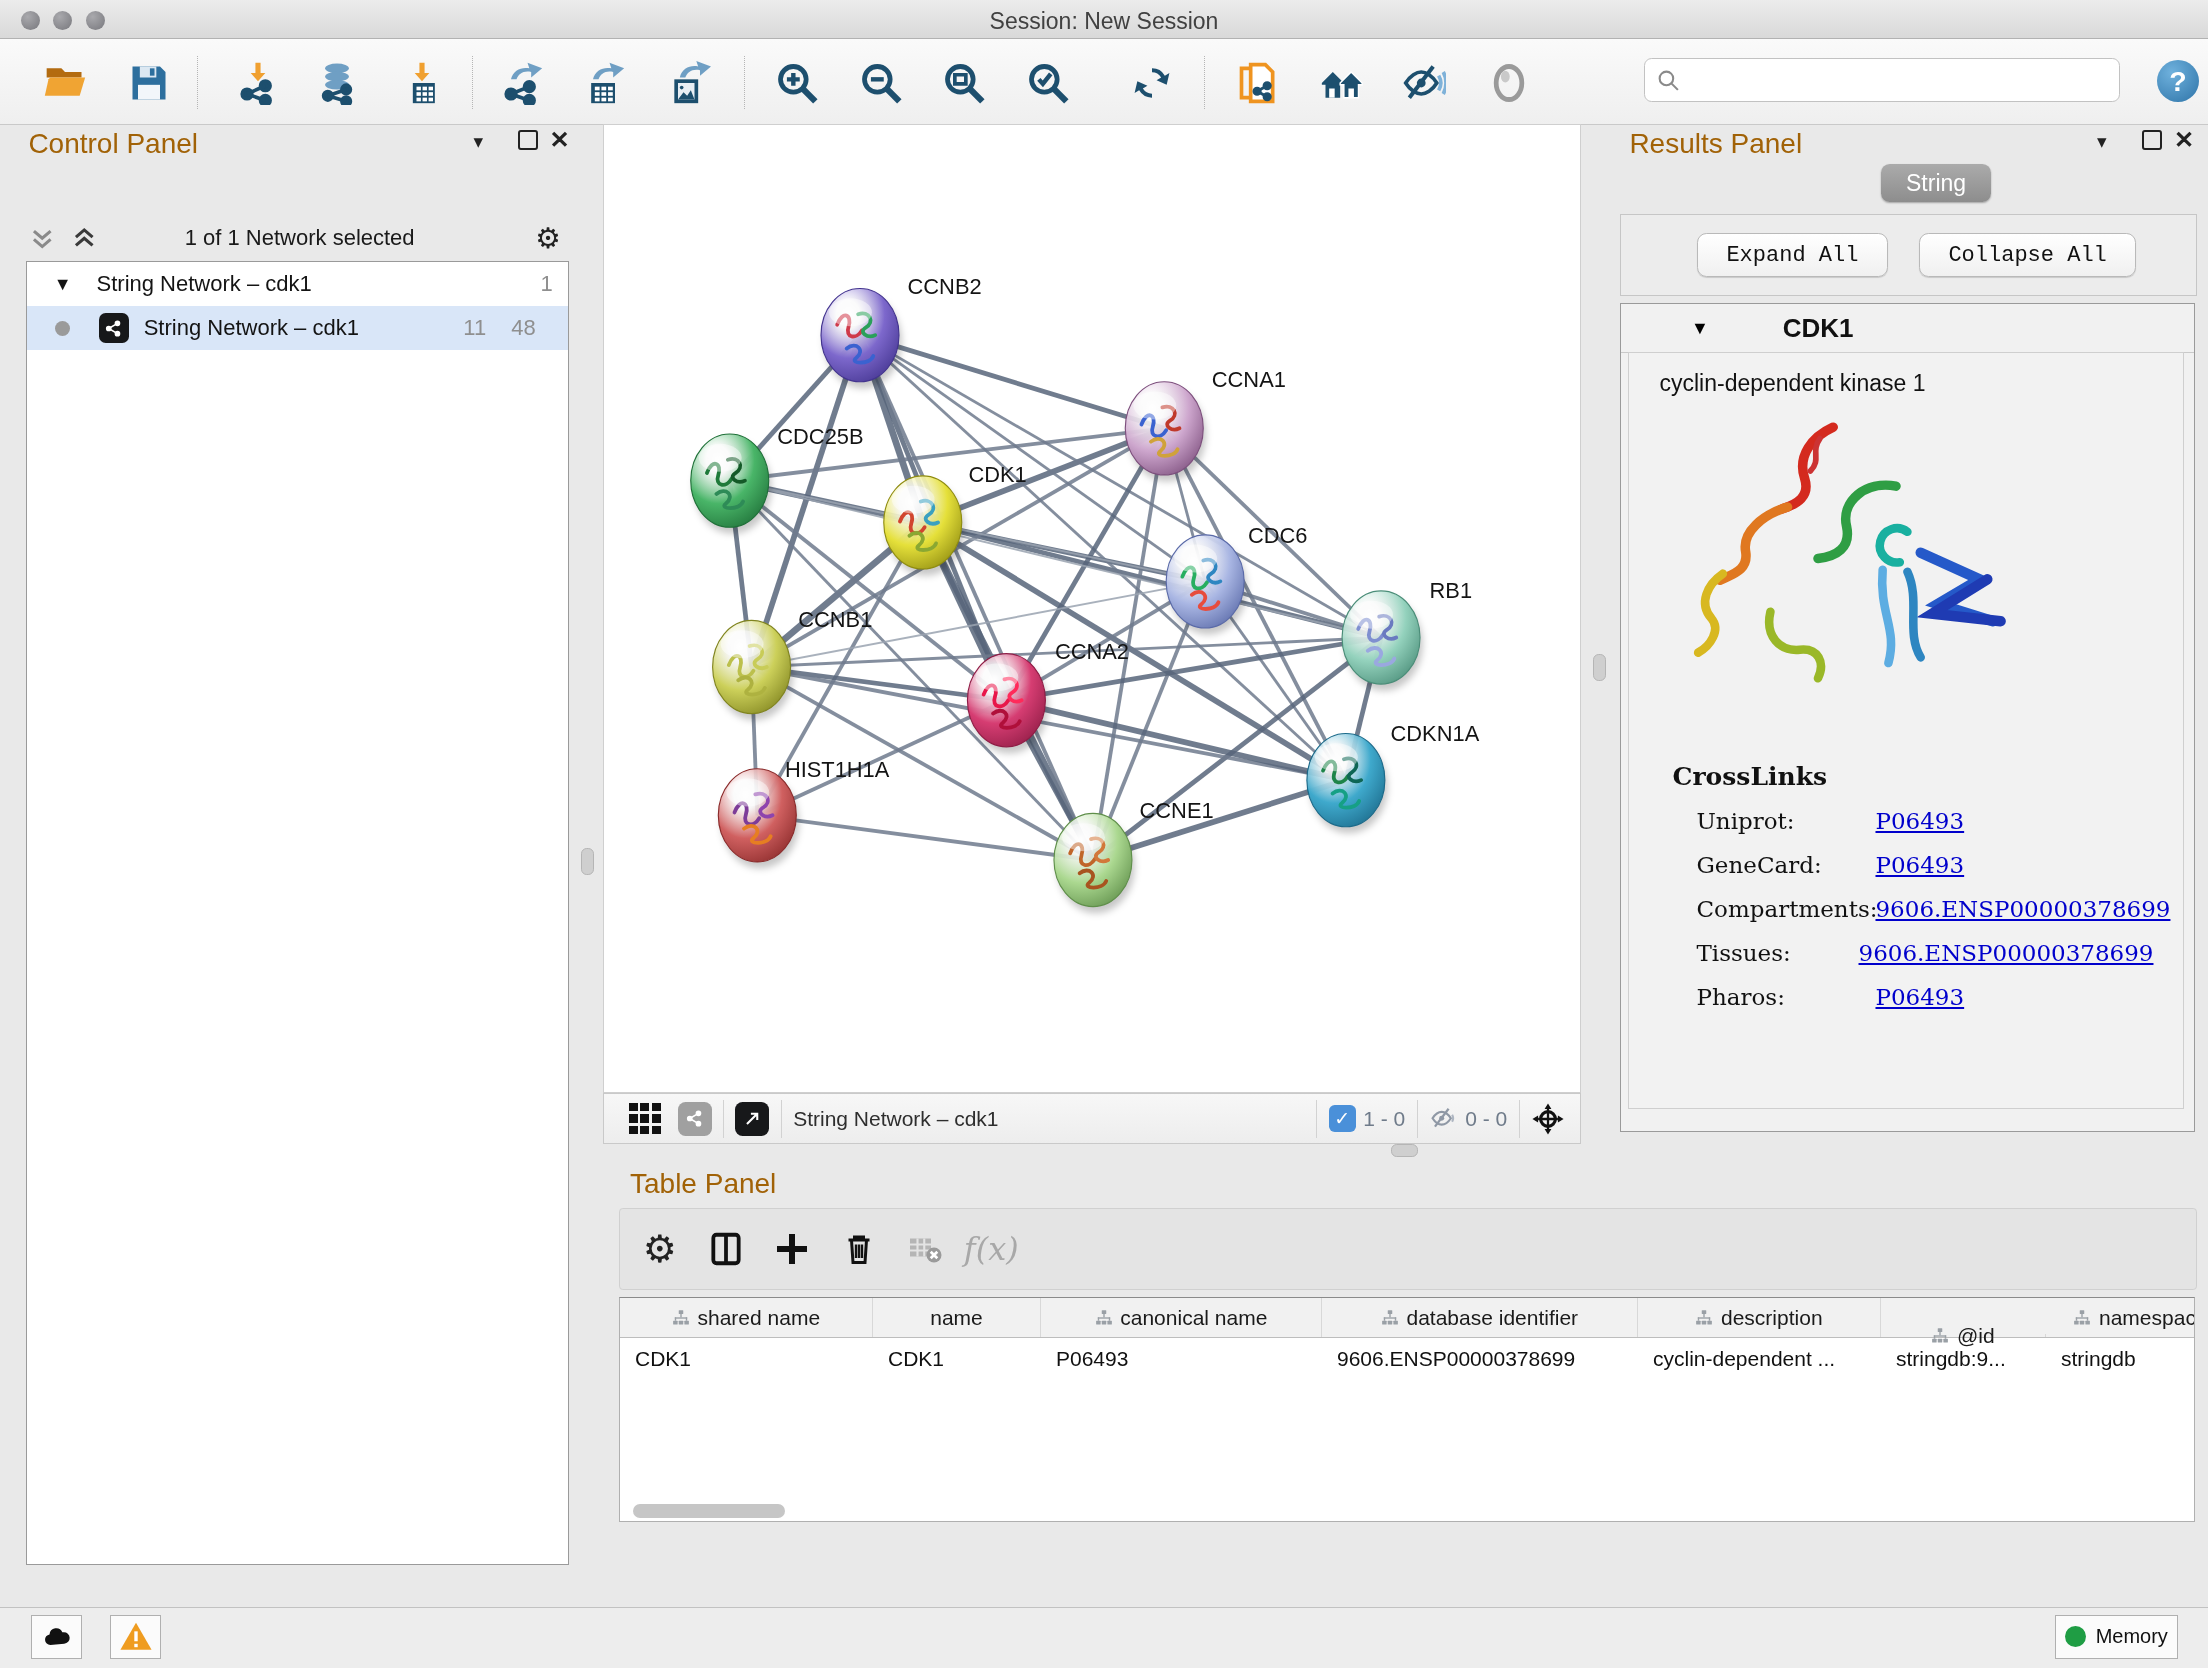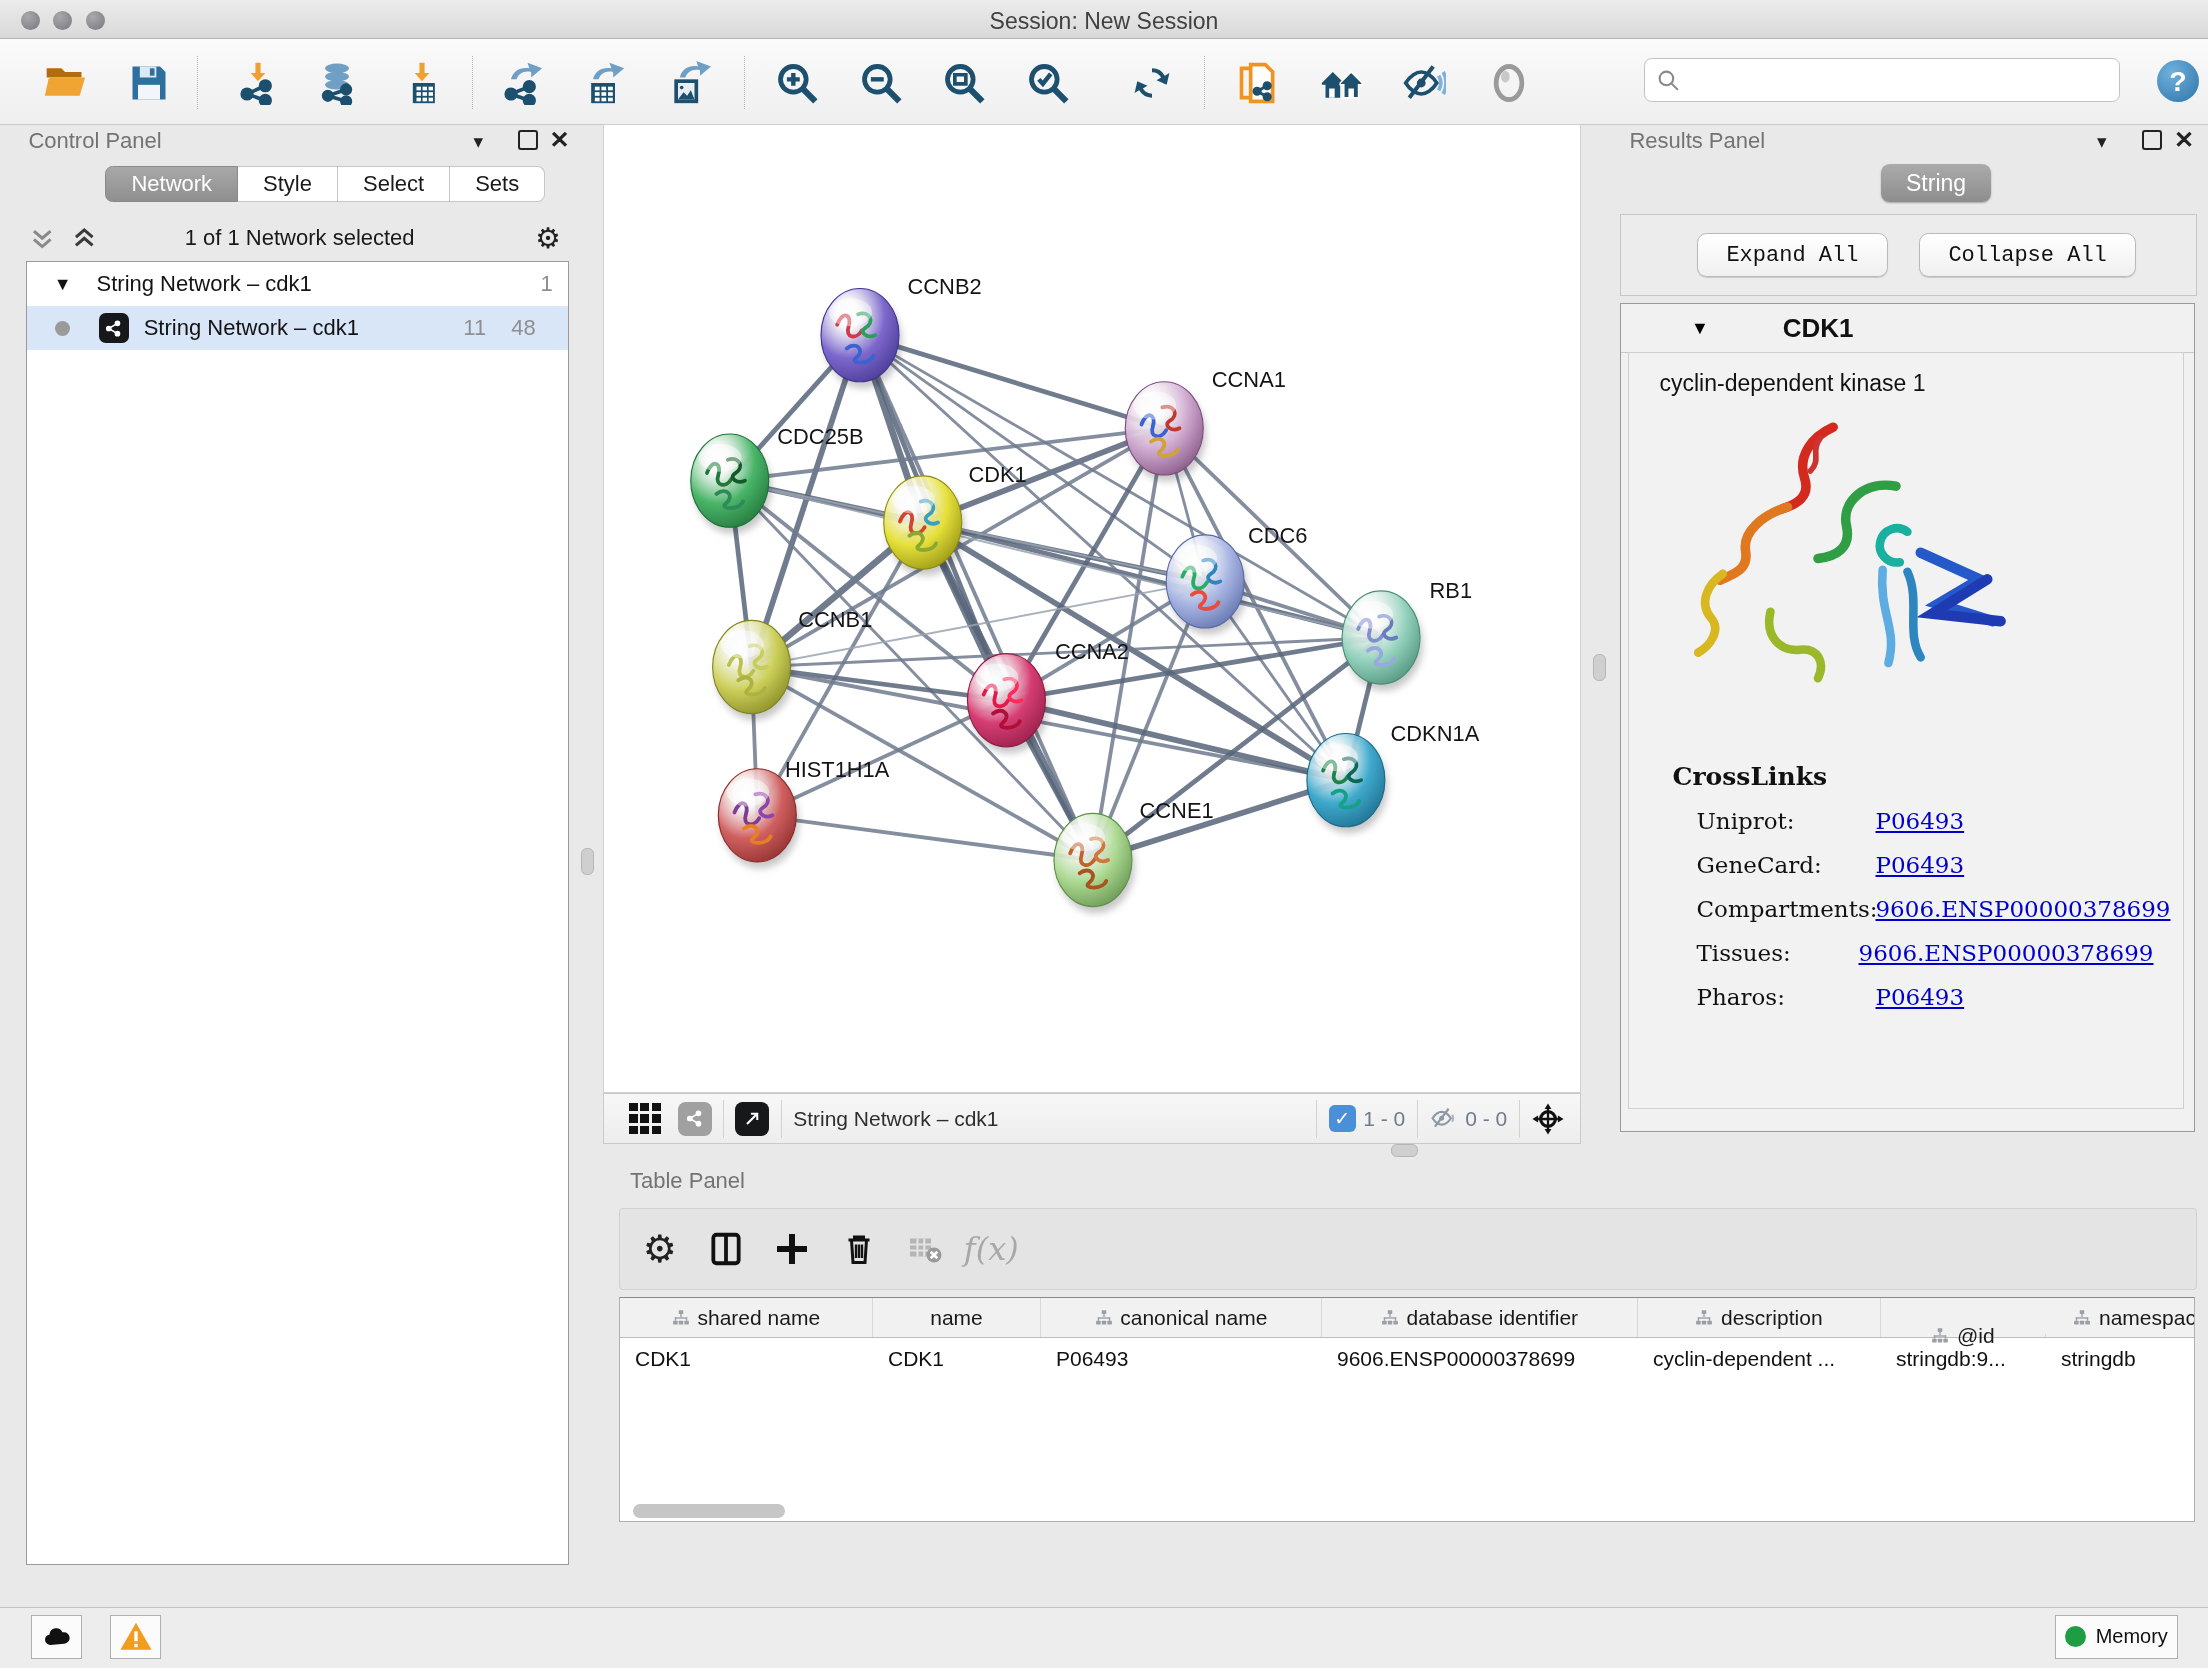--- a/index.html
+++ b/index.html
@@ -10,21 +10,21 @@
   .traffic{width:19px;height:19px;border-radius:50%;background:radial-gradient(circle at 35% 30%,#a9a9ad,#77777c);top:10.5px;}
   #title-text{width:100%;text-align:center;top:7.6px;font-size:23px;color:#414141;}
   
   #toolbar{left:0;top:39px;width:2208px;height:85px;background:linear-gradient(#fafafa,#efefef);border-bottom:1px solid #c9c9c9;}
   .tbicon{top:21px;width:46px;height:46px;display:flex;align-items:center;justify-content:center;}
   .tbsep{top:17px;width:0;height:53px;border-left:1.9px dotted #b5b5b5;}
   #search-box{left:1644px;top:19px;width:476px;height:44px;background:#fff;border:1px solid #c2c2c2;border-radius:7.6px;display:flex;align-items:center;padding-left:11.4px;box-sizing:border-box;}
   #search-input{border:none;outline:none;font-size:21px;width:409px;background:transparent;}
   #help-btn{left:2157px;top:21px;width:42px;height:42px;border-radius:50%;background:radial-gradient(circle at 35% 30%,#6fb1dd,#2e74a8);color:#fff;font-size:28.5px;font-weight:bold;display:flex;align-items:center;justify-content:center;}
   
-  .panel-title{font-size:22px;color:#737373;}
+  .panel-title{font-size:28px;color:#a16207;}
   .float-ic{width:16px;height:16px;border:2.4px solid #222;border-radius:2.9px;}
   
   #control-panel{left:11.4px;top:124px;width:560px;height:1455px;}
   .tab{height:34px;padding:0 25px;display:flex;align-items:center;justify-content:center;font-size:22px;background:#fff;border:1px solid #c6c6c6;border-left:none;color:#1a1a1a;}
   .tab:first-child{border-left:1px solid #c6c6c6;border-radius:7.6px 0 0 7.6px;}
   .tab:last-child{border-radius:0 7.6px 7.6px 0;}
   .tab.selected{background:linear-gradient(#a8a8a8,#8f8f8f);color:#fff;border-color:#8a8a8a;}
   #cp-tabs{left:94px;top:42px;display:flex;}
   #cp-toolrow{left:17px;top:93px;width:542px;height:42px;display:flex;align-items:center;}
   #cp-status{font-size:22px;color:#1a1a1a;}
@@ -273,26 +273,20 @@
   </div>
   <div id="help-btn" class="abs">?</div>
 </div>
 
 <div id="control-panel" class="abs">
   <span class="panel-title abs" style="left:17px;top:3.8px">Control Panel</span>
   <span class="abs" style="left:462px;top:5.7px;font-size:19px;color:#222">▾</span>
   <span class="float-ic abs" style="left:507px;top:5.7px"></span>
   <span class="abs" style="left:538px;top:1.9px;font-size:24px;font-weight:bold;color:#222">✕</span>
 
-  <div id="cp-tabs" class="abs">
-      <span class="tab selected">Network</span>
-      <span class="tab">Style</span>
-      <span class="tab">Select</span>
-      <span class="tab">Sets</span>
-    </div>
 
   <div id="cp-toolrow" class="abs">
     <svg width="28.5" height="28.5" viewBox="0 0 24 24" stroke="#8a8a8a" fill="none" stroke-width="2.6">
         <path d="M5 6l7 6 7-6M5 13l7 6 7-6"></path>
       </svg>
     <svg width="28.5" height="28.5" viewBox="0 0 24 24" stroke="#3a3a3a" fill="none" stroke-width="2.6" style="margin-left:13.3px">
         <path d="M5 18l7-6 7 6M5 11l7-6 7 6"></path>
       </svg>
     <span id="cp-status" style="margin-left:86px">1 of 1 Network selected</span>
     <span style="margin-left:auto;margin-right:9.5px;font-size:28.5px;color:#222">⚙</span>

